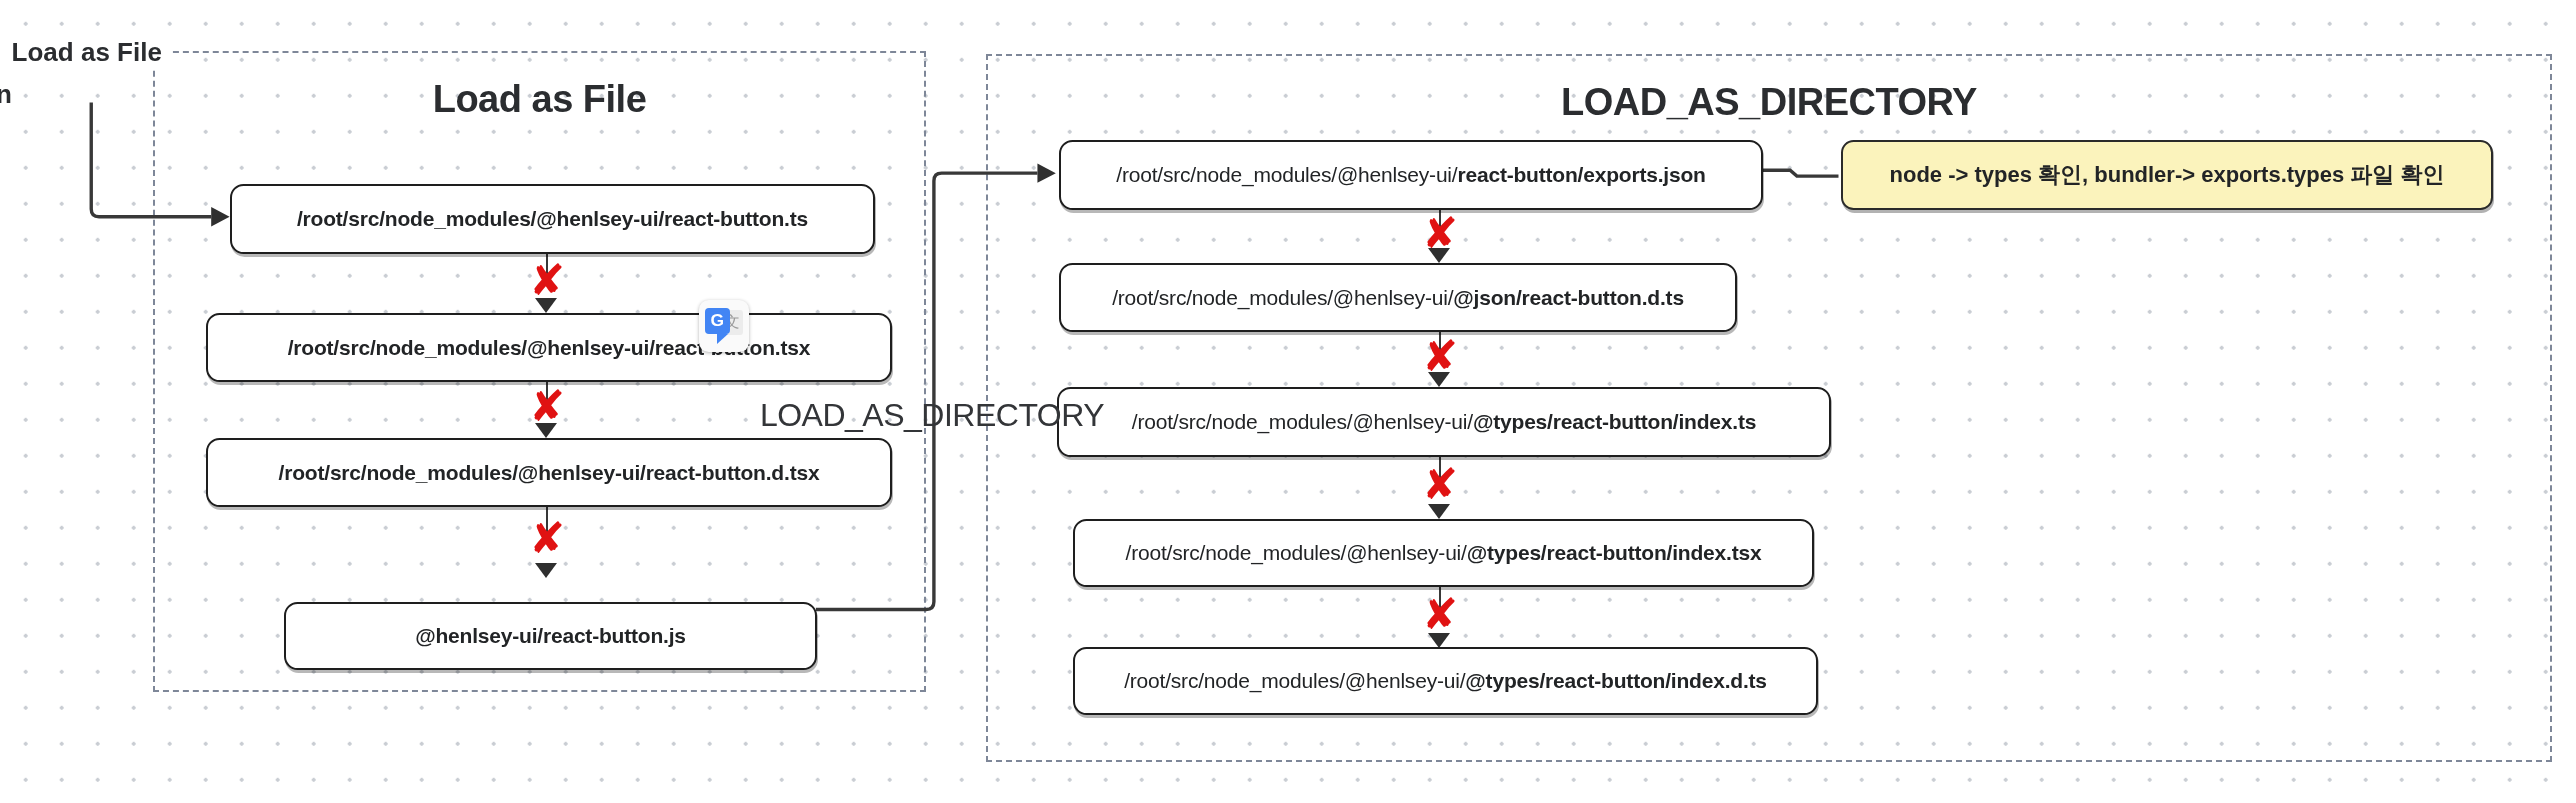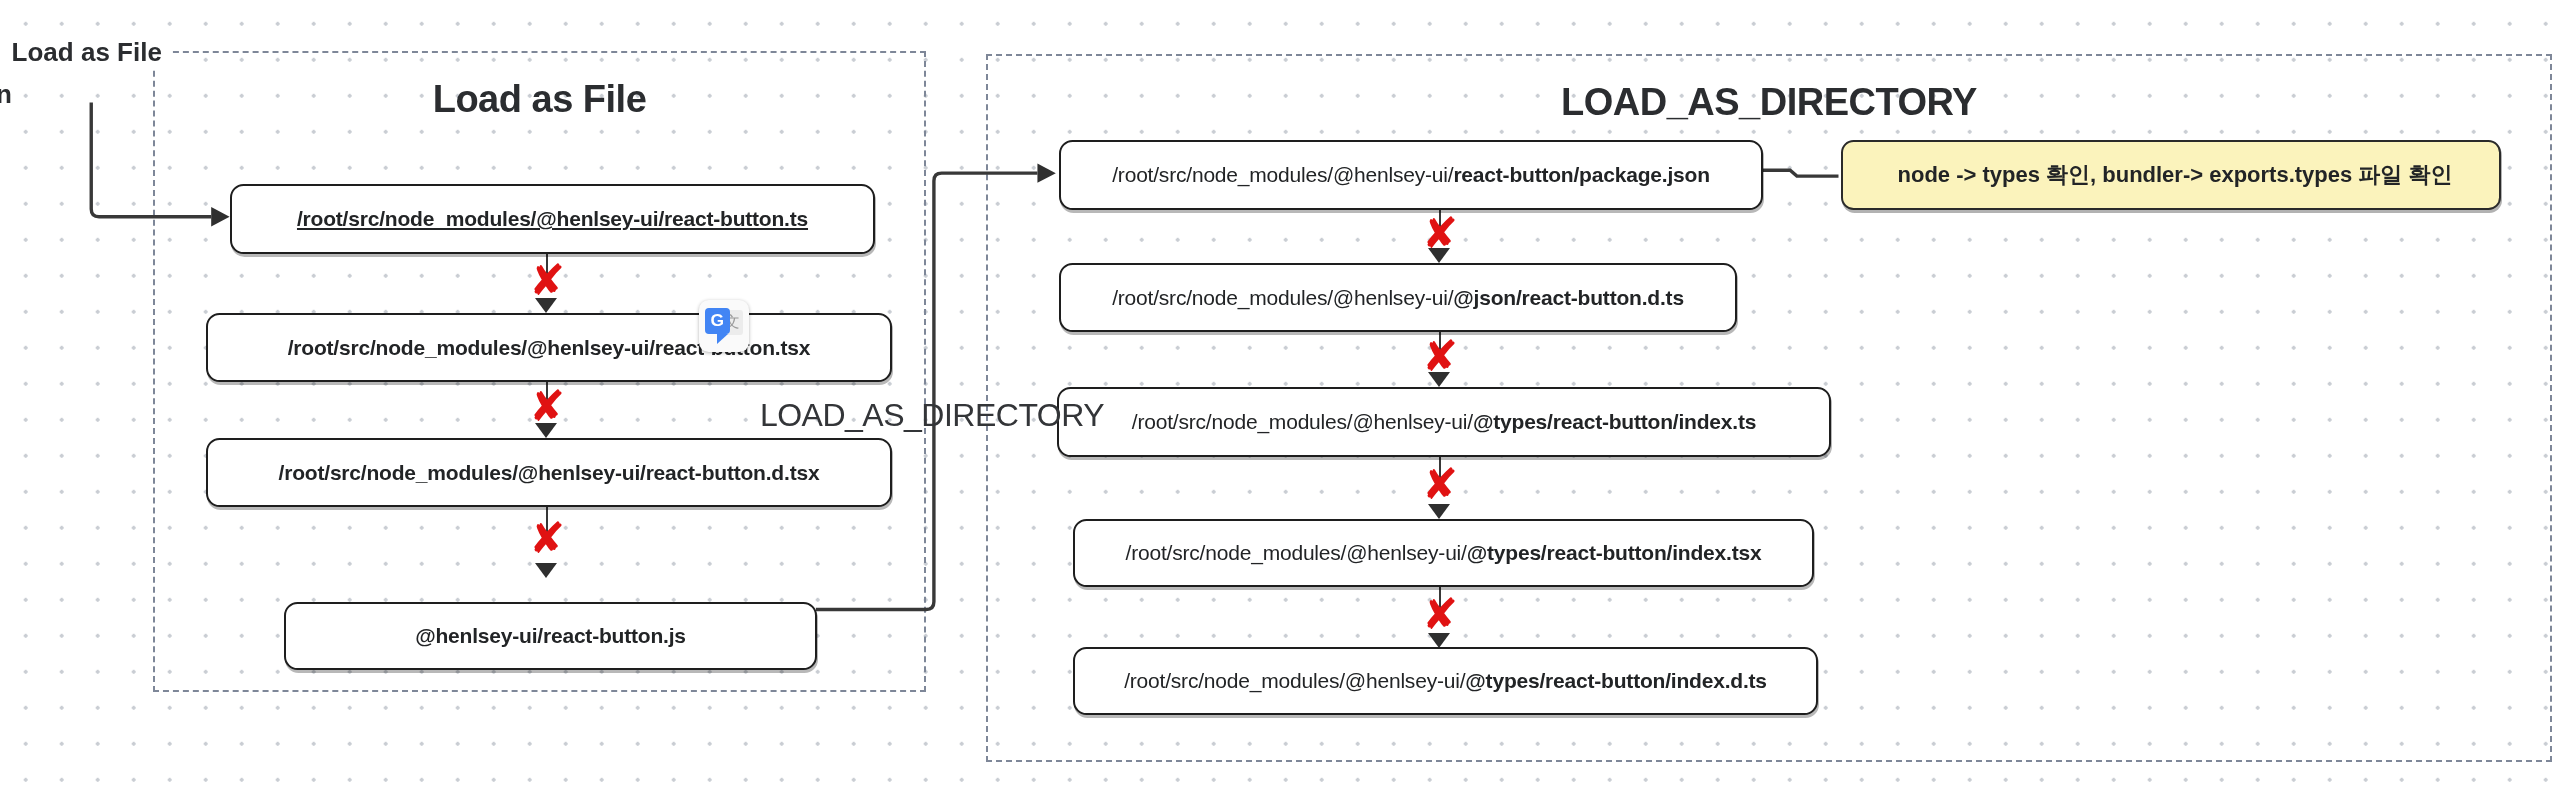--- a/index.html
+++ b/index.html
@@ -19,33 +19,33 @@
     font-size:38px;font-weight:bold;color:#2b2d30;letter-spacing:-0.5px;z-index:2;
   }
   
   .node{
     position:absolute;background:#ffffff;border:2.9px solid #1e1e1e;border-radius:13.5px;
     box-shadow:1px 2.9px 0 rgba(0,0,0,0.28);display:flex;align-items:center;justify-content:center;
     font-size:21px;white-space:nowrap;z-index:4;letter-spacing:-0.2px;
   }
   .node .pre{font-weight:normal;}
   .node .b{font-weight:bold;}
-  #node-l1{left:230px;top:184px;width:641px;height:66px;text-decoration:underline;}
+  #node-l1{left:230px;top:184px;width:641px;height:66px;}
   #node-l2{left:206px;top:313px;width:682px;height:65px;}
   #node-l3{left:206px;top:438px;width:682px;height:65px;text-align:center;}
   #node-l4{left:284px;top:578px;width:529px;height:64px;margin-top:24px;}
   #node-r1{left:1059px;top:140px;width:700px;height:66px;}
   #node-r2{left:1059px;top:263px;width:674px;height:65px;}
   #node-r3{left:1057px;top:387px;width:770px;height:66px;}
   #node-r4{left:1073px;top:519px;width:737px;height:64px;}
   #node-r5{left:1073px;top:647px;width:741px;height:64px;}
   #note-box{
     position:absolute;left:1841px;top:140px;width:648px;height:66px;background:#fbf3bc;
     border:2.9px solid #2a2a2a;border-radius:12.6px;box-shadow:1px 2.9px 0 rgba(0,0,0,0.3);
-    display:flex;align-items:center;justify-content:center;font-size:22px;font-weight:bold;z-index:4;padding-left:8px;
+    display:flex;align-items:center;justify-content:center;font-size:22px;font-weight:bold;z-index:4;
   }
   
   .vconn{position:absolute;width:46px;z-index:3;}
   .vconn .vline{position:absolute;left:50%;margin-left:-1.5px;top:0;height:55%;width:2.9px;background:#383838;}
   .vconn .xmark{
     position:absolute;left:50%;top:47%;transform:translate(-50%,-50%);
     font-size:43px;font-weight:bold;color:#e01212;line-height:1;
   }
   .vconn .tri{
     position:absolute;bottom:0;left:50%;margin-left:-11.6px;width:0;height:0;
@@ -128,21 +128,21 @@
     <span class="pre"></span>
       <span class="b">/root/src/node_modules/@henlsey-ui/react-button.d.tsx</span>
   </div>
   <div class="node" id="node-l4">
     <span class="pre"></span>
       <span class="b">@henlsey-ui/react-button.js</span>
   </div>
 
   <div class="node" id="node-r1">
     <span class="pre">/root/src/node_modules/@henlsey-ui/</span>
-      <span class="b">react-button/package.json</span>
+      <span class="b">react-button/exports.json</span>
   </div>
   <div class="node" id="node-r2">
     <span class="pre">/root/src/node_modules/@henlsey-ui/</span>
       <span class="b">@json/react-button.d.ts</span>
   </div>
   <div class="node" id="node-r3">
     <span class="pre">/root/src/node_modules/@henlsey-ui/</span>
       <span class="b">@types/react-button/index.ts</span>
   </div>
   <div class="node" id="node-r4">

